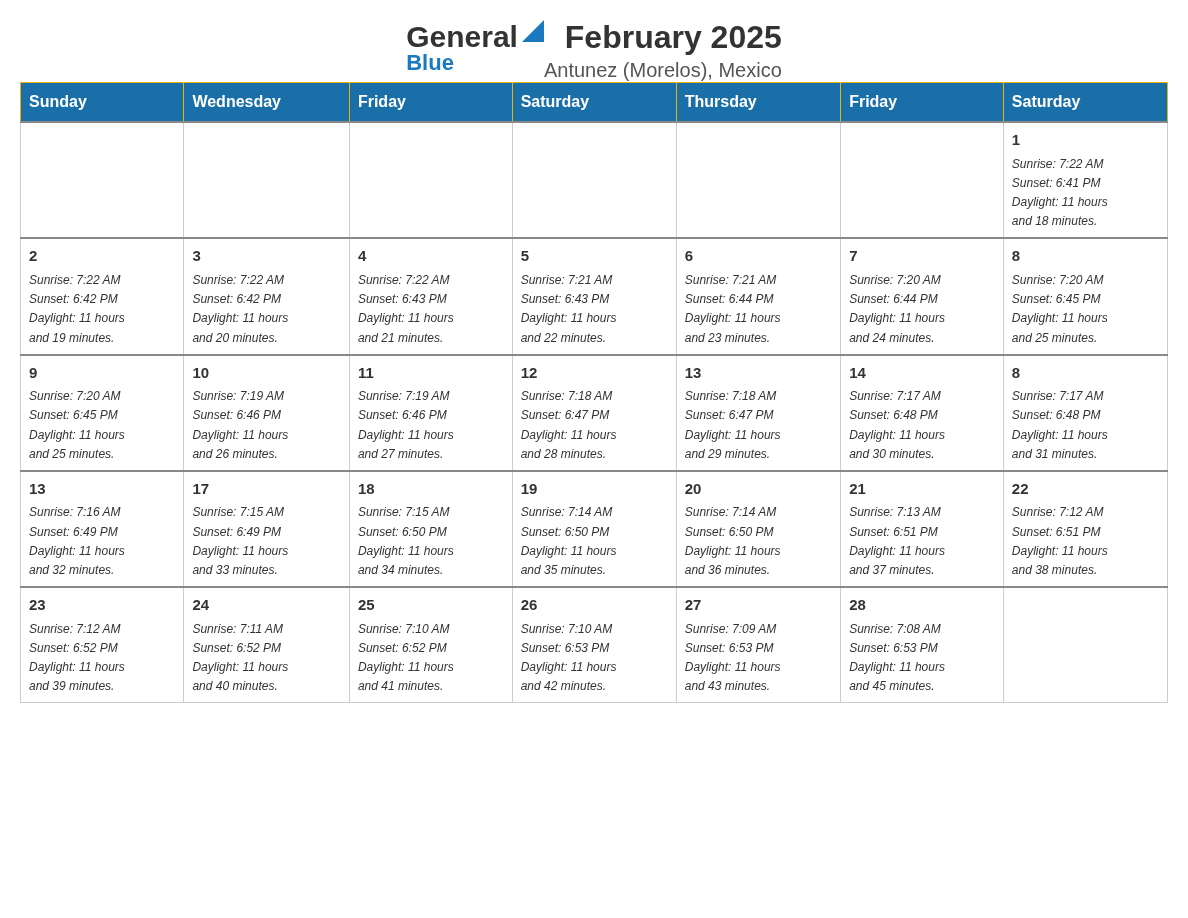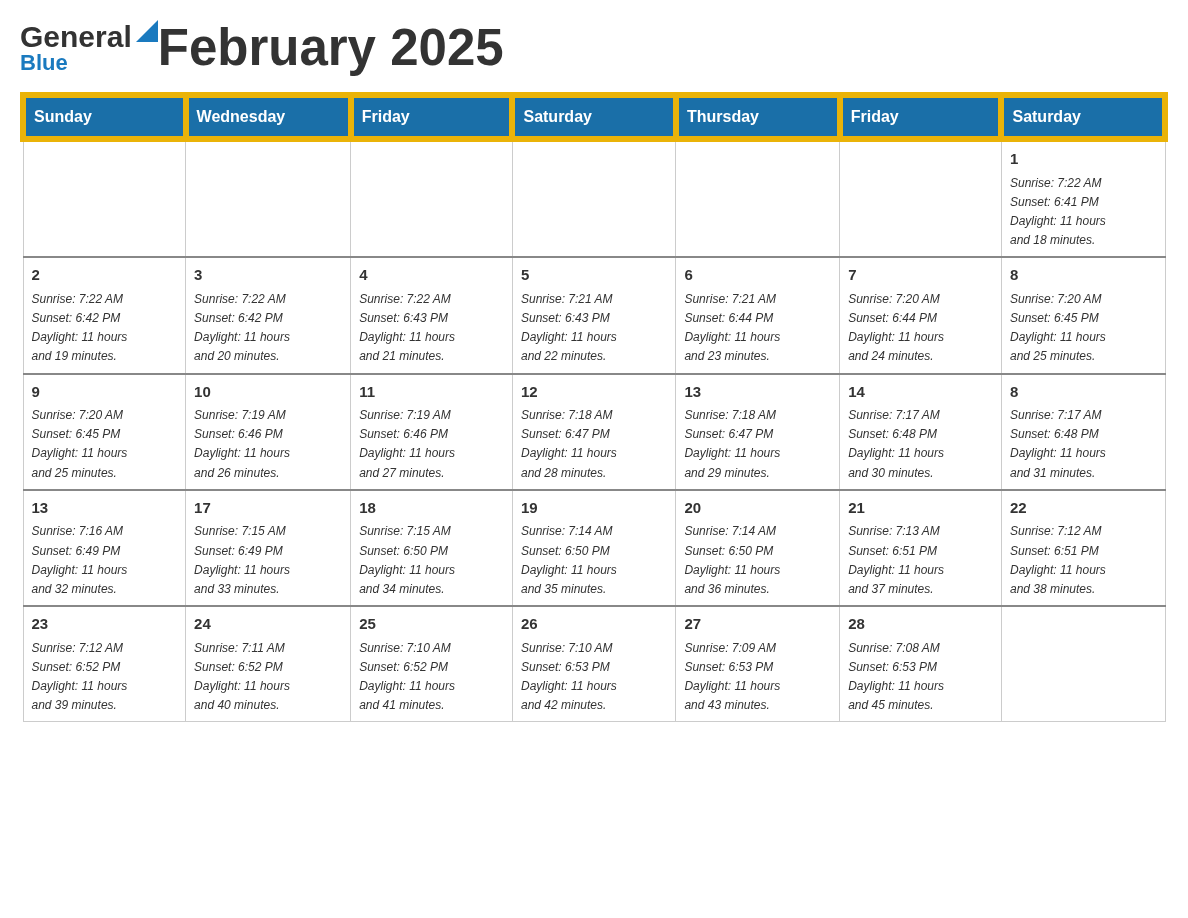--- a/index.html
+++ b/index.html
@@ -6,34 +6,33 @@
     body {
       font-family: Arial, sans-serif;
       background: #fff;
       color: #333;
       padding: 20px;
       width: 1188px;
       min-height: 918px;
     }
     .header {
       display: flex;
-      justify-content: flex-start;
+      justify-content: center;
       align-items: flex-start;
-      margin-bottom: 16px;
     }
     .logo {
       display: flex;
       flex-direction: column;
       align-items: flex-start;
     }
     .title-section {
       text-align: right;
     }
     .month-title {
-      font-size: 51px;
+      font-size: 32px;
       font-weight: bold;
       color: #333;
       line-height: 1.1;
     }
     .location {
       font-size: 20px;
       color: #555;
       margin-top: 4px;
     }
     .calendar {
@@ -41,21 +40,21 @@
       border-collapse: collapse;
       border: 1px solid #ccc;
     }
     .calendar thead th {
       background-color: #1a6fa8;
       color: #fff;
       font-size: 16px;
       font-weight: bold;
       padding: 10px 8px;
       text-align: left;
-      border: 6px solid #eab308;
+      border: 1px solid #eab308;
     }
     .calendar tbody td {
       vertical-align: top;
       padding: 6px 8px;
       border: 1px solid #ccc;
       width: 170px;
       min-height: 100px;
       font-size: 12.5px;
       color: #333;
       line-height: 1.5;
@@ -89,20 +88,21 @@
       <span style="display:inline-block;margin-left:4px;margin-top:-8px;">
         <svg width="22" height="22" viewBox="0 0 22 22">
           <polygon points="0,22 22,22 22,0" fill="#1a7abf"></polygon>
         </svg>
       </span>
     </div>
     <div style="font-size:22px;font-weight:bold;color:#1a7abf;margin-top:-4px;font-family:Arial,sans-serif;">Blue</div>
   </div>
   <div class="title-section">
     <div class="month-title">February 2025</div>
+    <div class="location">Antunez (Morelos), Mexico</div>
   </div>
 </div>
 
 <table class="calendar">
   <thead>
     <tr>
       <th>Sunday</th>
       <th>Wednesday</th>
       <th>Friday</th>
       <th>Saturday</th>

